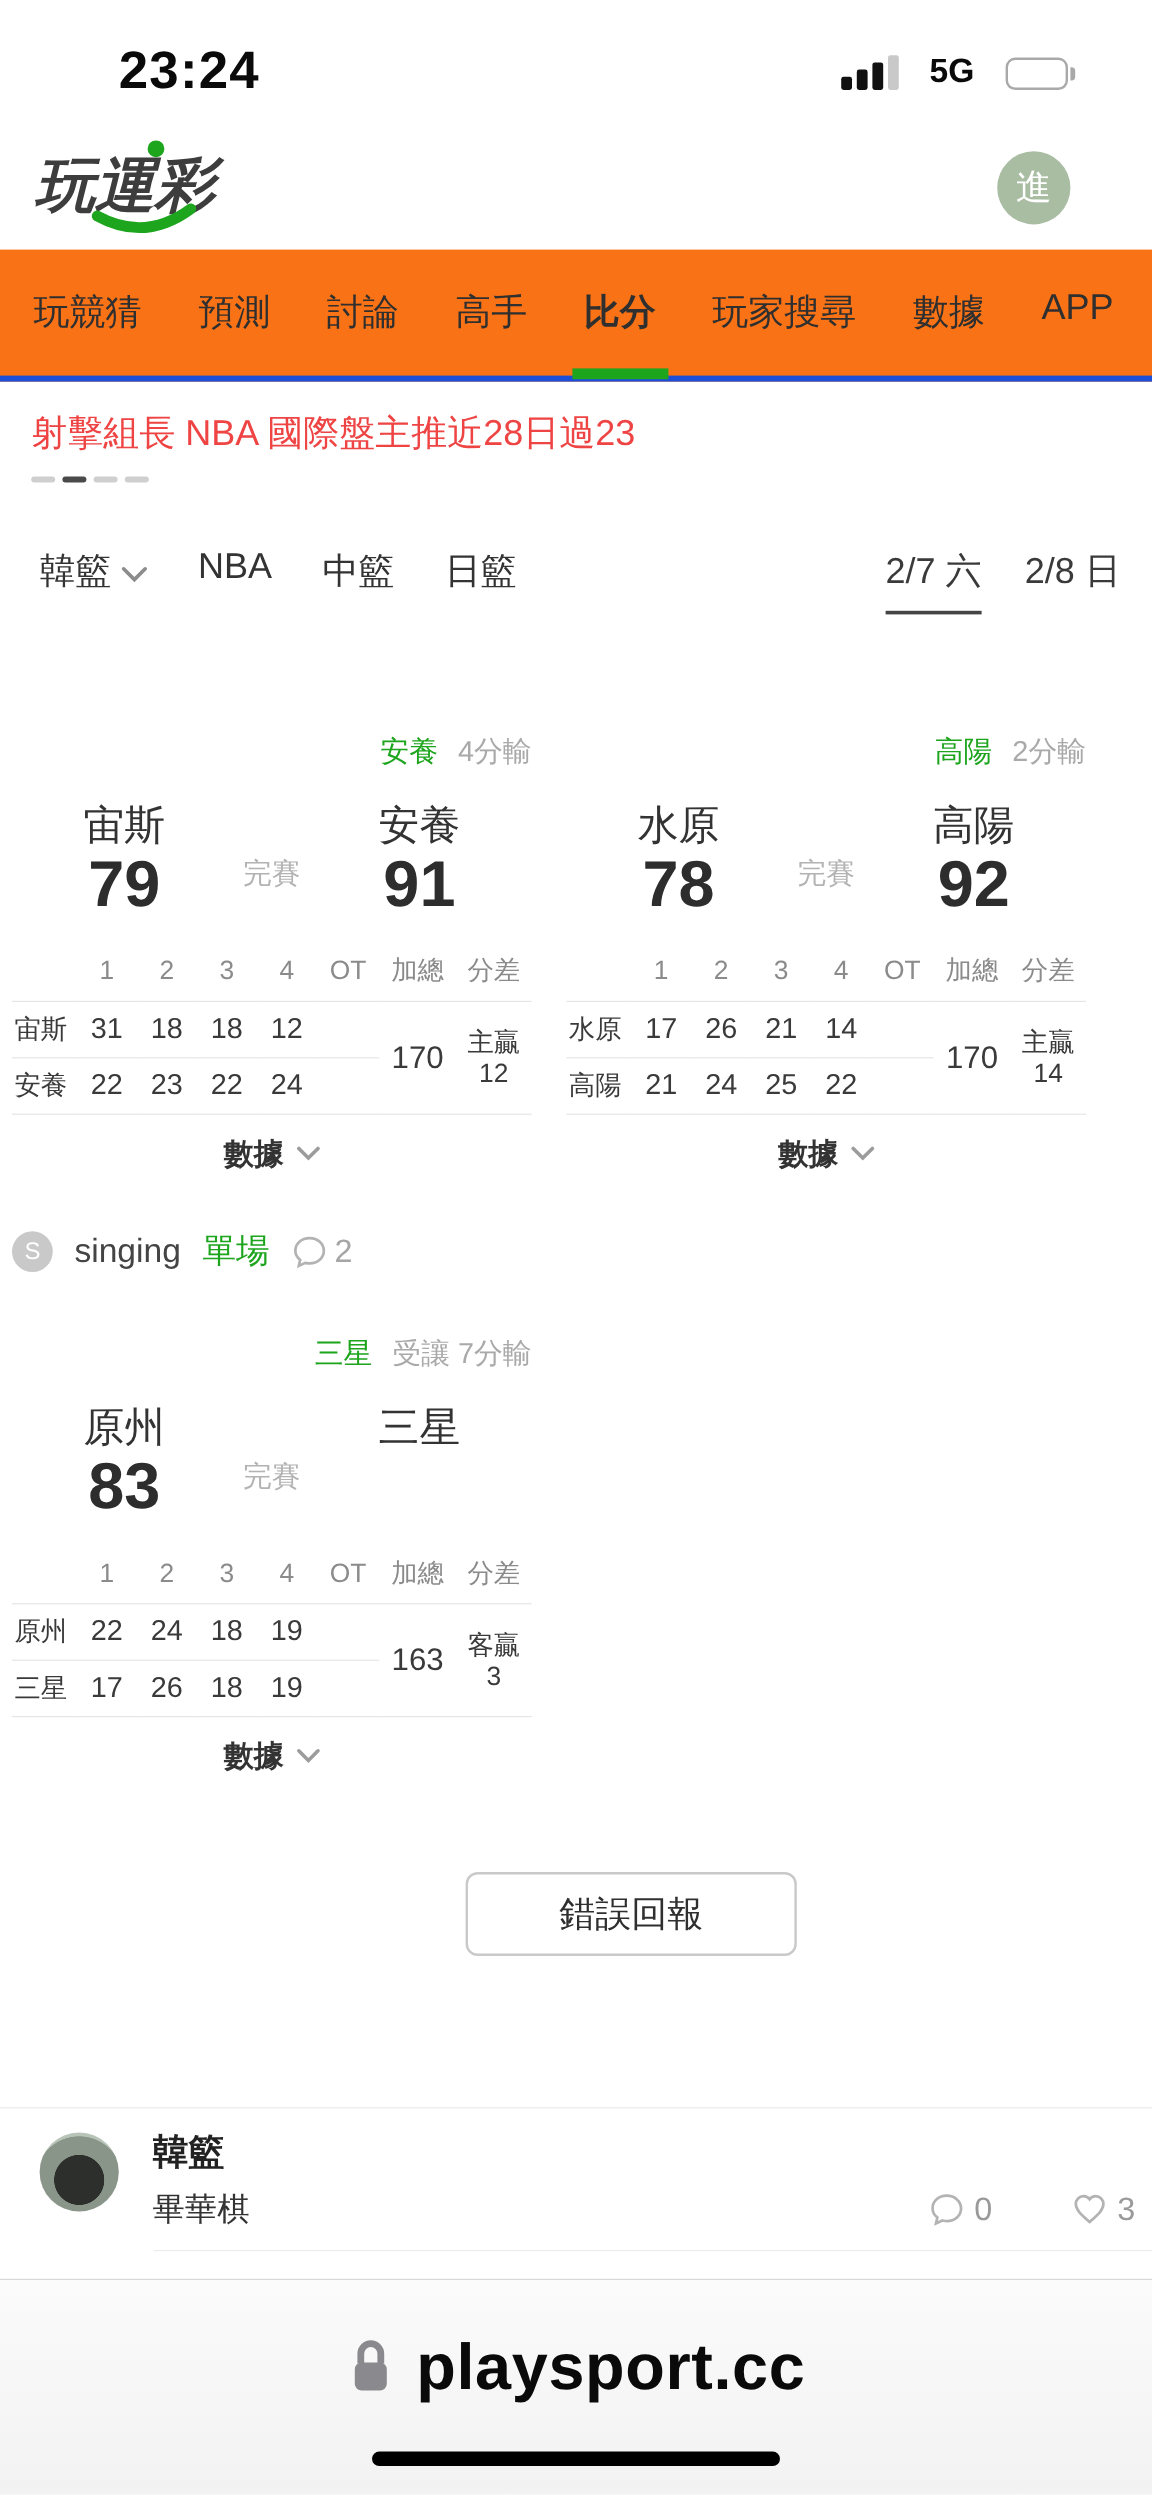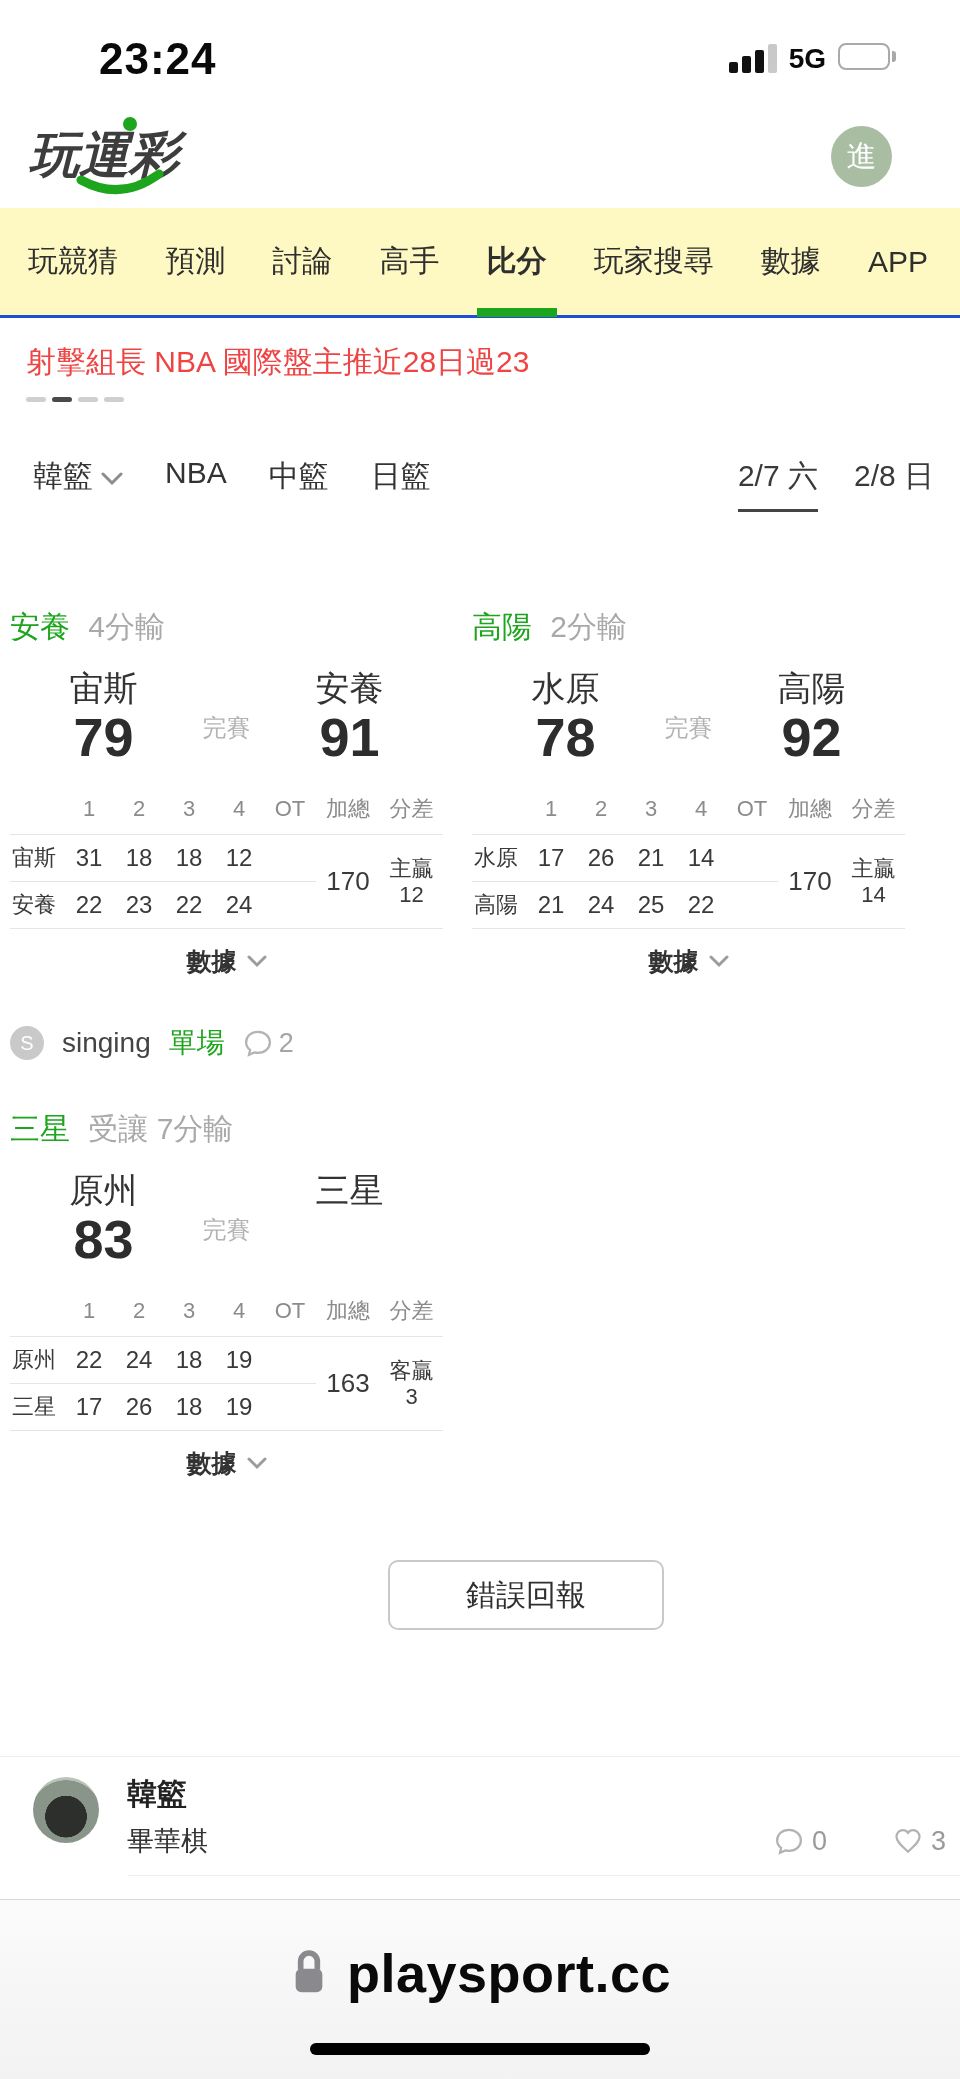--- a/index.html
+++ b/index.html
@@ -2,38 +2,38 @@
 <html><head>
 <meta charset="utf-8">
 <style>
   html,body{margin:0;padding:0;background:#fff;}
   body{font-family:"Liberation Sans","DejaVu Sans",sans-serif;color:#333;}
   #app{position:relative;width:960px;height:2079px;overflow:hidden;background:#fff;}
 
   
   .status-bar{height:104px;display:flex;align-items:center;padding:14px 64px 0 99px;box-sizing:border-box;}
   .st-time{font-size:44px;font-weight:700;color:#0a0a0a;letter-spacing:1px;}
-  .st-right{margin-left:auto;display:flex;align-items:flex-start;gap:12px;}
+  .st-right{margin-left:auto;display:flex;align-items:flex-end;gap:26px;}
   .sig{display:flex;align-items:flex-end;gap:4px;height:30px;}
   .sig i{display:block;width:9px;border-radius:2px;background:#111;}
   .sig i.s1{height:11px}.sig i.s2{height:17px}.sig i.s3{height:23px}
   .sig i.s4{height:29px;background:#c9c9c9;}
   .st-net{font-size:28px;font-weight:700;color:#0a0a0a;}
   .batt{display:flex;align-items:center;}
   .batt .body{width:52px;height:27px;border:2px solid #a9a9a9;border-radius:8px;padding:2px;box-sizing:border-box;}
   .batt .fill{width:100%;height:100%;background:#000;border-radius:4px;}
   .batt .nub{width:4px;height:11px;background:#a9a9a9;border-radius:0 3px 3px 0;margin-left:2px;}
 
   
   .site-header{height:104px;display:flex;align-items:center;padding:0 68px 0 29px;box-sizing:border-box;}
   .badge{margin-left:auto;width:61px;height:61px;border-radius:50%;background:#a9bda3;color:#fff;
          font-size:30px;display:flex;align-items:center;justify-content:center;}
 
   
-  .nav-bar{height:110px;background:#fef9c3;border-bottom:3px solid #1d4ed8;display:flex;align-items:center;
+  .nav-bar{height:110px;background:#f97316;border-bottom:5px solid #1d4ed8;display:flex;align-items:flex-start;
            padding:0 30px 0 26px;box-sizing:border-box;justify-content:space-between;}
   .nav-item{font-size:30px;color:#2f2f2f;position:relative;padding:32px 2px;cursor:pointer;}
   .nav-item.active{font-weight:700;}
   .nav-item.active::after{content:"";position:absolute;left:-8px;right:-8px;bottom:-3px;height:9px;background:#1ea51e;}
 
   
   .announce{margin:27px 26px 0;font-size:30px;line-height:34px;color:#ef4444;white-space:nowrap;overflow:hidden;}
   .dots{margin:18px 0 0 26px;display:flex;gap:6px;}
   .dots i{width:20px;height:5px;border-radius:3px;background:#cfcfcf;}
   .dots i.on{background:#4a4a4a;}
@@ -42,21 +42,21 @@
   .league-bar{margin:54px 26px 0 33px;display:flex;align-items:flex-start;}
   .lg-item{font-size:30px;color:#333;margin-right:42px;display:flex;align-items:center;gap:8px;}
   .lg-item svg{margin-top:4px;}
   .date-group{margin-left:auto;display:flex;gap:36px;}
   .date-item{font-size:30px;color:#3a3a3a;padding-bottom:12px;}
   .date-item.active{border-bottom:3px solid #444;}
 
   
   .cards-row{margin-top:98px;padding:0 10px;display:flex;gap:29px;}
   .gcard{width:433px;flex:0 0 auto;}
-  .pick{text-align:left;font-size:30px;line-height:34px;}
+  .pick{text-align:right;font-size:24px;line-height:34px;}
   .pick .pt{color:#1ea51e;}
   .pick .pn{color:#a9a9a9;margin-left:10px;}
   .score-row{margin-top:24px;display:flex;justify-content:center;align-items:flex-start;}
   .team{width:150px;text-align:center;}
   .team .tname{font-size:34px;line-height:40px;color:#333;}
   .team .tscore{font-size:54px;line-height:58px;font-weight:700;color:#2d2d2d;}
   .gstatus{width:96px;text-align:center;padding-top:44px;font-size:24px;color:#b3b3b3;}
   .tbl{width:100%;border-collapse:collapse;table-layout:fixed;margin-top:24px;}
   .tbl col.c-lab{width:54px}.tbl col.c-q{width:50px}.tbl col.c-ot{width:52px}
   .tbl col.c-tot{width:64px}.tbl col.c-dif{width:63px}

